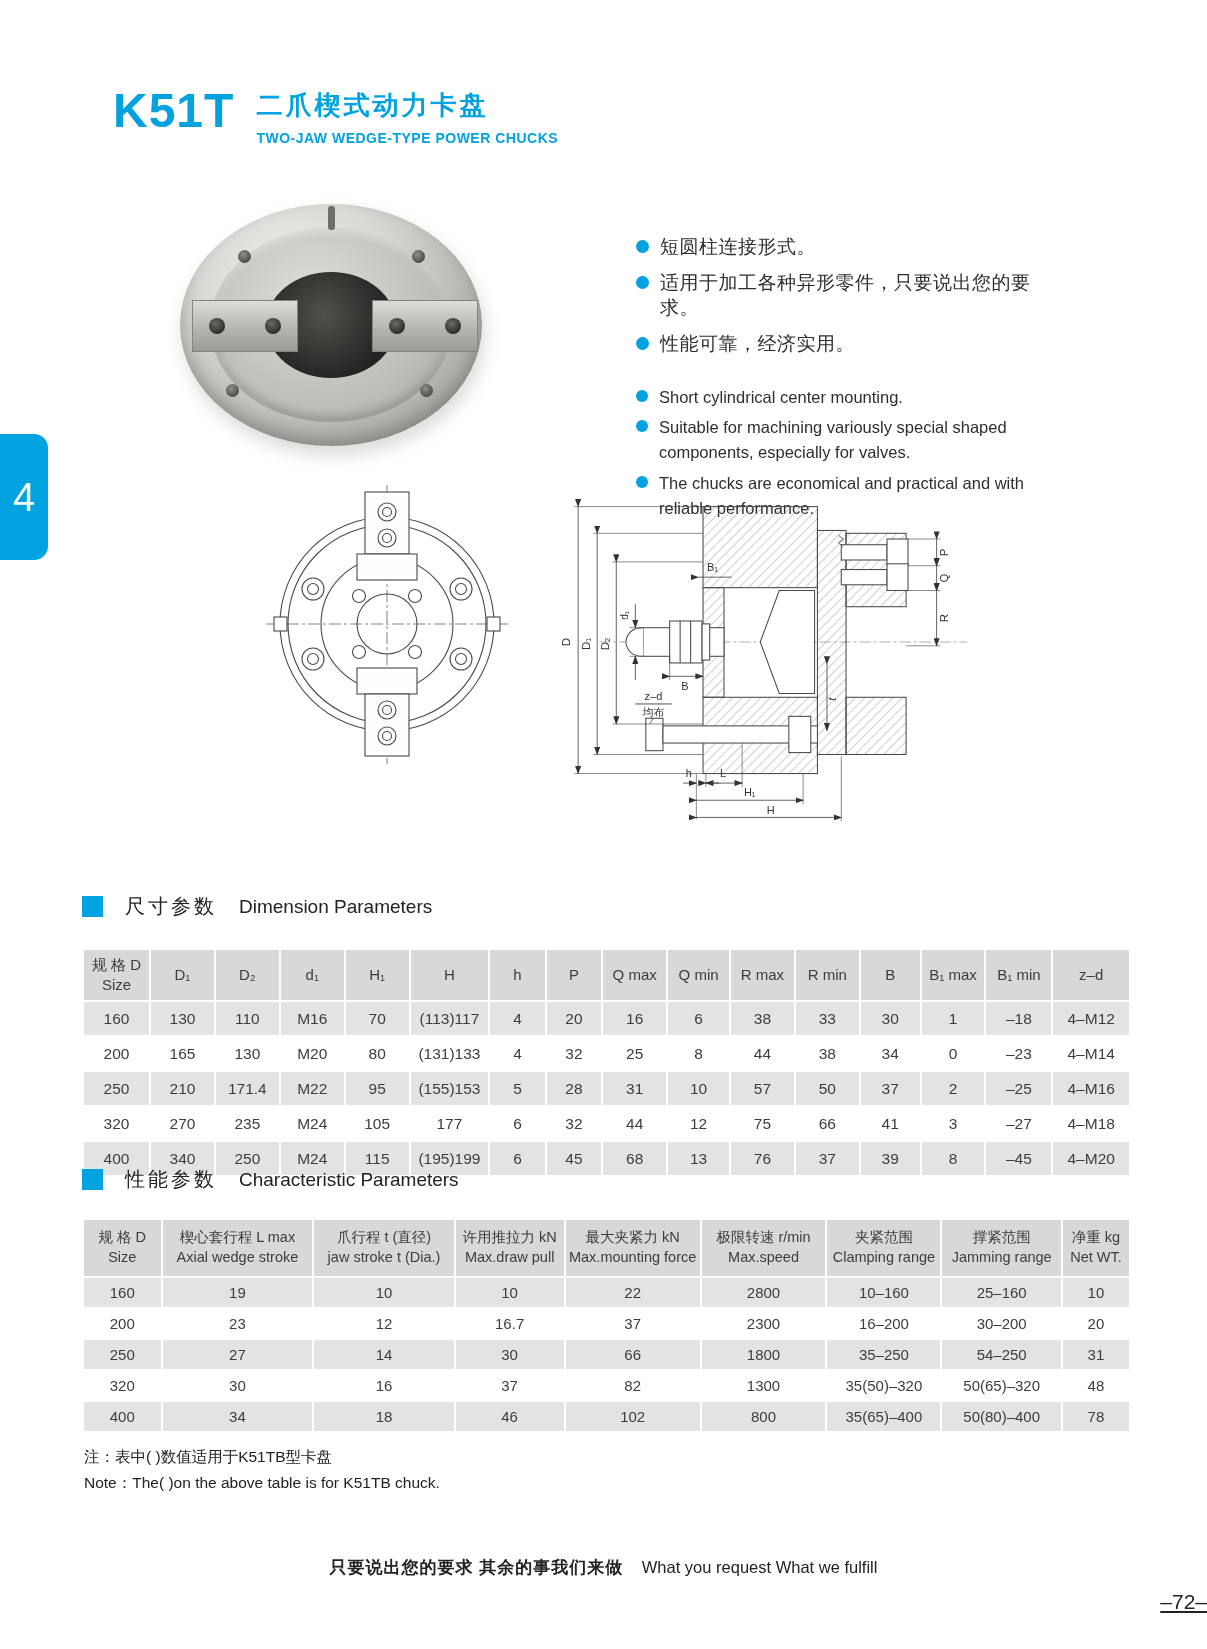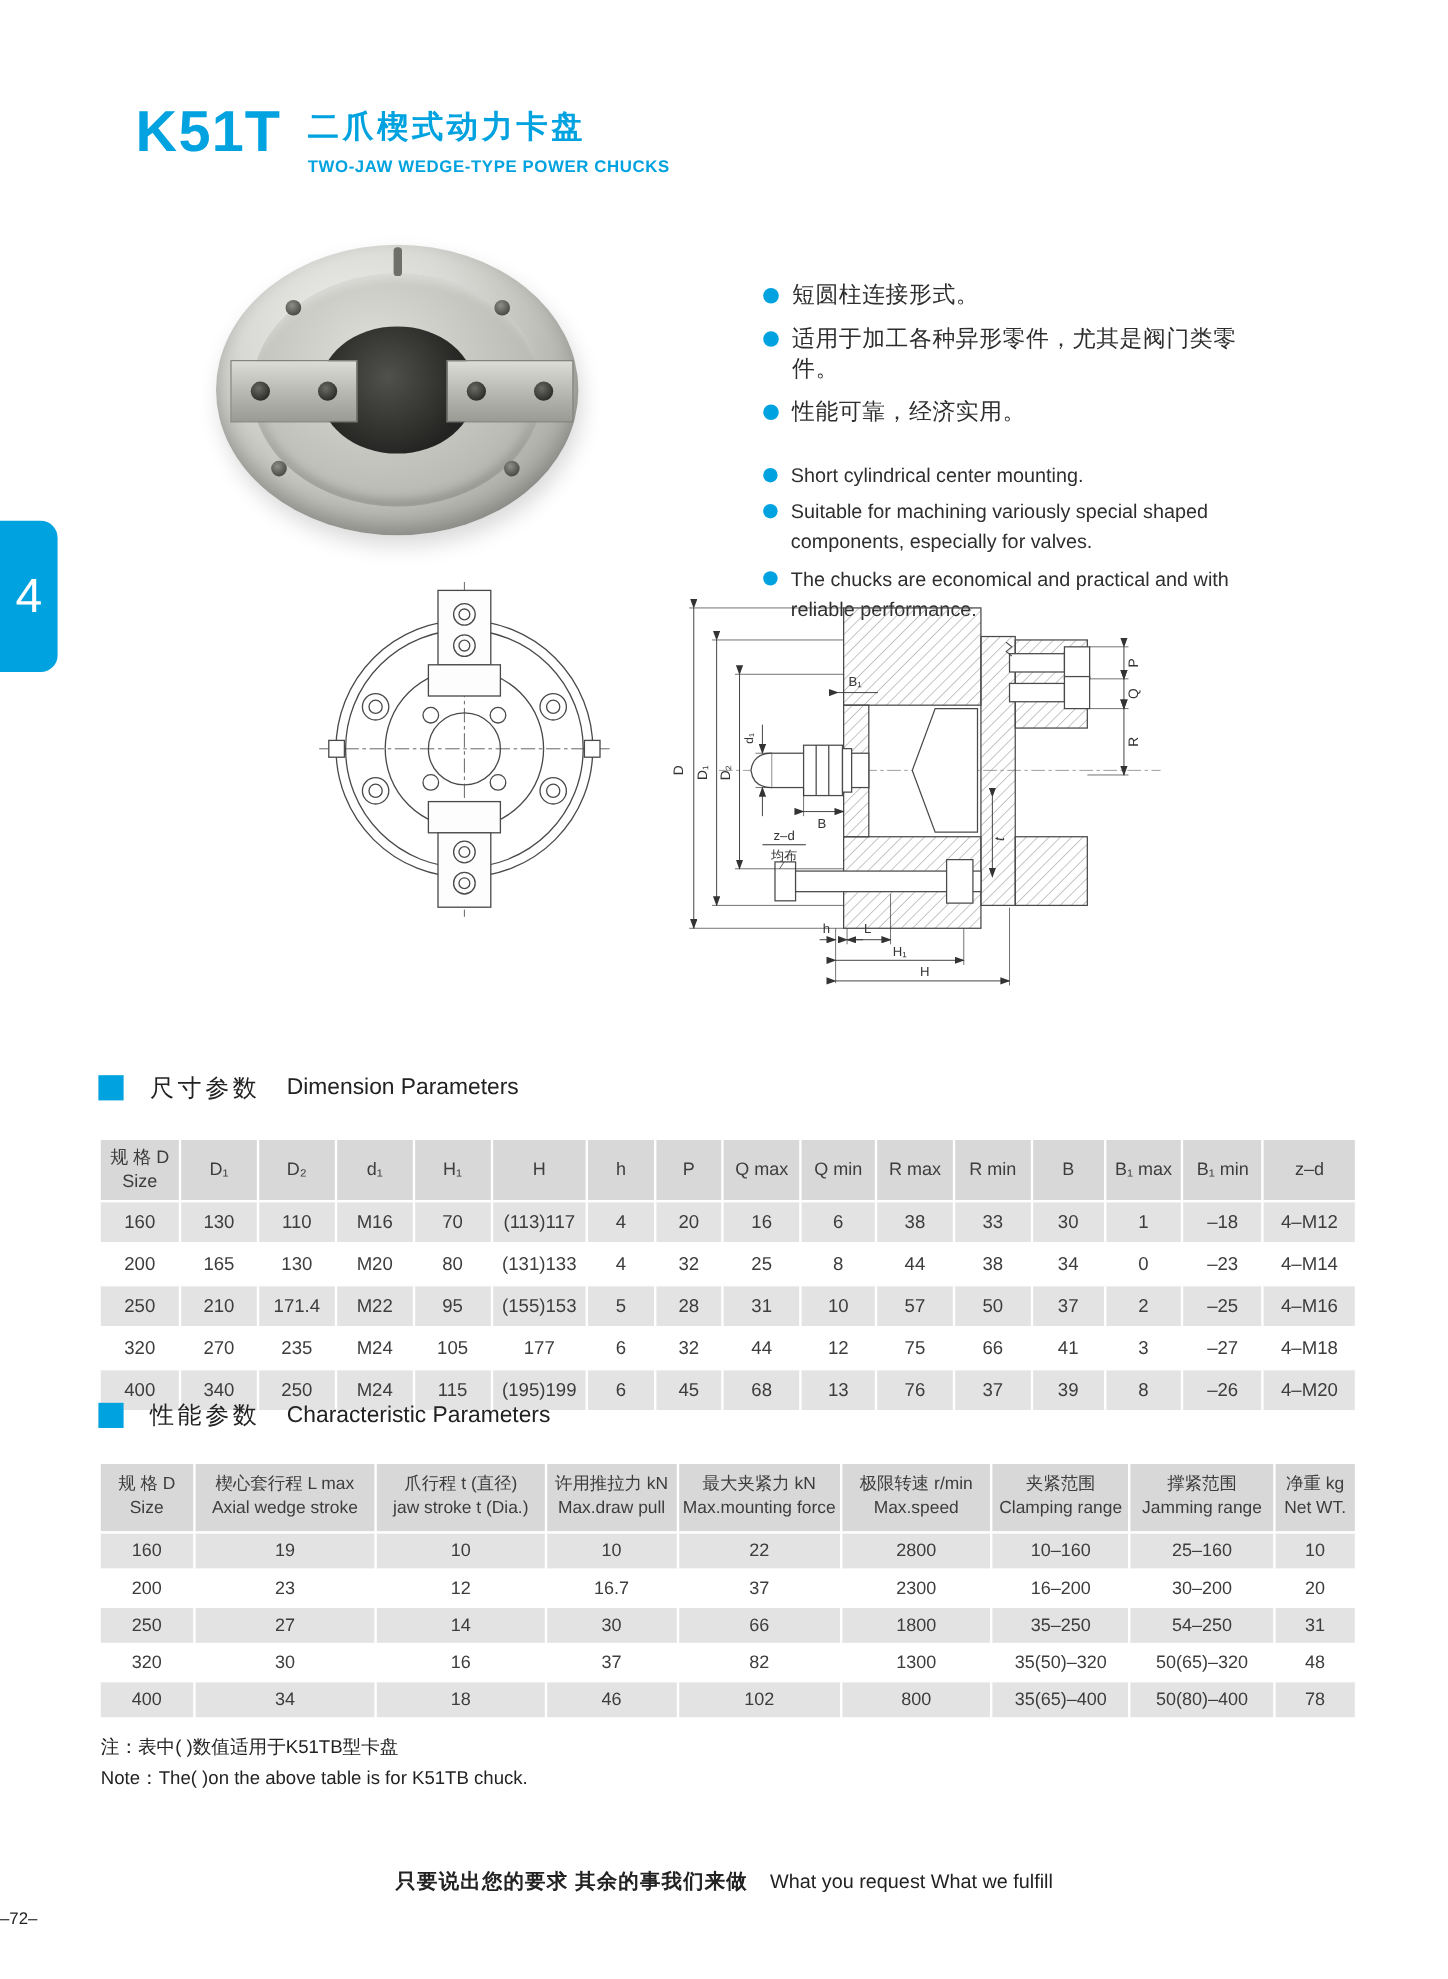--- a/index.html
+++ b/index.html
@@ -86,21 +86,21 @@
   #char-table th:nth-child(3){width:13.5%} #char-table th:nth-child(4){width:10.5%}
   #char-table th:nth-child(5){width:13%} #char-table th:nth-child(6){width:12%}
   #char-table th:nth-child(7){width:11%} #char-table th:nth-child(8){width:11.5%}
   #char-table th:nth-child(9){width:6.5%}
 
   
   .notes { position:absolute; left:84px; top:1444px; font-size:15.5px; color:#222; line-height:1.7; }
   .slogan { position:absolute; left:0; top:1556px; width:100%; text-align:center; color:#222; }
   .slogan .zh { font-weight:bold; font-size:17px; letter-spacing:1px; }
   .slogan .en { font-size:16.5px; margin-left:14px; }
-  .pagenum { position:absolute; left:0; top:1590px; width:100%; text-align:left; font-size:14px; color:#222; }
+  .pagenum { position:absolute; left:0; top:1590px; width:100%; text-align:right; font-size:21px; color:#222;text-decoration:underline; }
 </style>
 </head>
 <body>
 
 <div class="page">
 
   <div class="header">
     <div class="model">K51T</div>
     <div class="titles">
       <div class="title-zh">二爪楔式动力卡盘</div>
@@ -132,21 +132,21 @@
   </div>
 
   <div class="features">
     <ul class="zh">
         <li>
           <span class="dot"></span>
           <span>短圆柱连接形式。</span>
         </li>
         <li>
           <span class="dot"></span>
-          <span>适用于加工各种异形零件，尤其是阀门类零件。</span>
+          <span>适用于加工各种异形零件，只要说出您的要求。</span>
         </li>
         <li>
           <span class="dot"></span>
           <span>性能可靠，经济实用。</span>
         </li>
       </ul>
     <ul class="en">
         <li>
           <span class="dot"></span>
           <span>Short cylindrical center mounting.</span>
@@ -402,21 +402,21 @@
           <td>115</td>
           <td>(195)199</td>
           <td>6</td>
           <td>45</td>
           <td>68</td>
           <td>13</td>
           <td>76</td>
           <td>37</td>
           <td>39</td>
           <td>8</td>
-          <td>–26</td>
+          <td>–45</td>
           <td>4–M20</td>
         </tr>
       </tbody>
   </table>
 
   <div class="section-header" id="char-header">
     <span class="sq"></span>
     <span class="sec-zh">性能参数</span>
     <span class="sec-en">Characteristic Parameters</span>
   </div>

